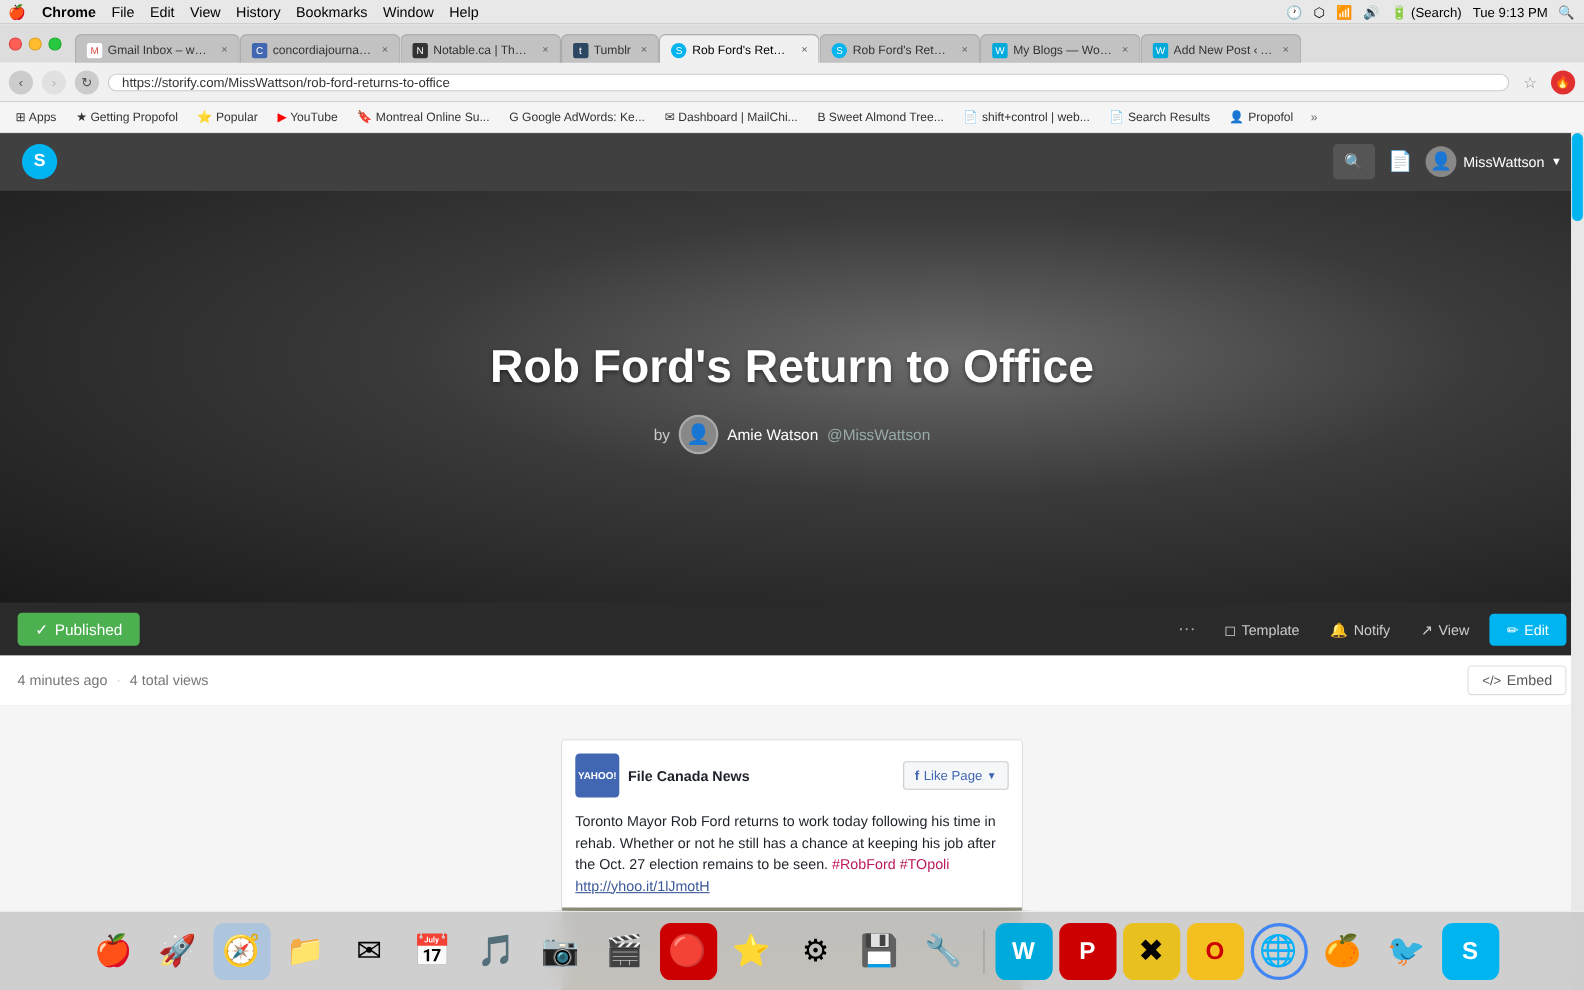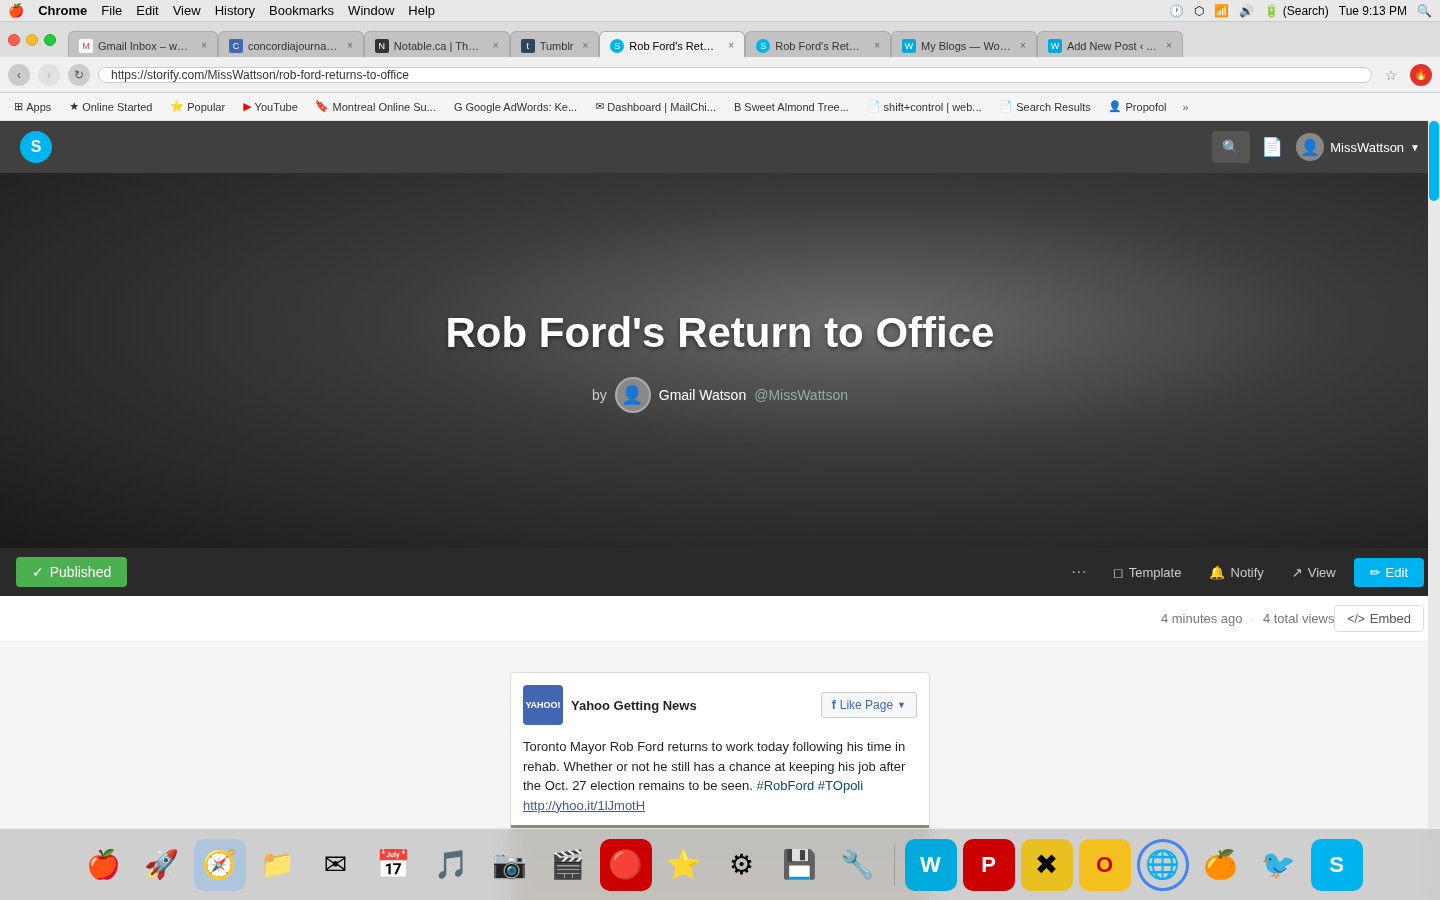--- a/index.html
+++ b/index.html
@@ -170,21 +170,21 @@
       display: flex; align-items: center; gap: 5px;
       background: #00b4f0; color: #fff; border: none;
       padding: 7px 16px; border-radius: 4px; font-size: 13px;
       cursor: pointer; font-weight: 500;
     }
 
     
     .stats-bar {
       width: 100%; height: 46px; background: #fff;
       display: flex; align-items: center; padding: 0 16px;
-      border-bottom: 1px solid #eee; justify-content: flex-end;
+      border-bottom: 1px solid #eee; justify-content: space-between;
     }
     .stats-left { display: flex; align-items: center; gap: 8px; font-size: 13px; color: #777; }
     .stats-dot { color: #ccc; }
     .embed-btn {
       display: flex; align-items: center; gap: 5px;
       background: none; border: 1px solid #ddd; color: #555;
       padding: 5px 12px; border-radius: 4px; font-size: 13px;
       cursor: pointer;
     }
 
@@ -212,21 +212,21 @@
     }
     .fb-source-name { font-weight: bold; font-size: 13px; color: #1d2129; }
     .fb-source-meta { font-size: 11px; color: #90949c; }
     .fb-like-btn {
       display: flex; align-items: center; gap: 4px;
       border: 1px solid #ccc; background: #f6f7f8;
       padding: 5px 10px; border-radius: 3px; font-size: 12px;
       cursor: pointer; color: #4267B2;
     }
     .fb-card-text { padding: 0 12px 10px 12px; color: #1d2129; line-height: 1.5; font-size: 13px; }
-    .fb-hashtag { color: #0c4a6e; }
+    .fb-hashtag { color: #be185d; }
     .fb-link { color: #3b5998; text-decoration: underline; }
     .fb-image-placeholder {
       width: 100%; height: 120px;
       background: linear-gradient(to bottom, #8a8a7a, #c8a06a);
       overflow: hidden;
     }
 
     
     .scrollbar-track {
       position: fixed; right: 0; top: 120px; bottom: 0;
@@ -348,21 +348,21 @@
   <button class="nav-btn" style="background:#e03030;font-size:11px;color:#fff;border-radius:50%;">🔥</button>
 </div>
 
 <div class="bookmarks-bar">
   <div class="bookmark-item">
     <span>⊞</span>
     <span>Apps</span>
   </div>
   <div class="bookmark-item">
     <span>★</span>
-    <span>Online Started</span>
+    <span>Getting Propofol</span>
   </div>
   <div class="bookmark-item">
     <span>⭐</span>
     <span>Popular</span>
   </div>
   <div class="bookmark-item">
     <span style="color:#ff0000;">▶</span>
     <span>YouTube</span>
   </div>
   <div class="bookmark-item">
@@ -419,21 +419,21 @@
 
 <div class="hero">
   <div class="hero-bg"></div>
   <div class="hero-content">
     <h1 class="hero-title">Rob Ford's Return to Office</h1>
     <div class="hero-author">
       <span>by</span>
       <div class="author-avatar">
         <span style="font-size:18px;">👤</span>
       </div>
-      <span class="author-name">Gmail Watson</span>
+      <span class="author-name">Amie Watson</span>
       <span class="author-handle">@MissWattson</span>
     </div>
   </div>
 </div>
 
 <div class="action-bar">
   <button class="published-btn">
     <span>✓</span>
     <span>Published</span>
   </button>
@@ -473,21 +473,21 @@
 
 <div class="content-area">
 
   <div class="fb-card">
     <div class="fb-card-header">
       <div class="fb-card-left">
         <div class="fb-logo">
           <span style="font-size:9px;">YAHOO!</span>
         </div>
         <div>
-          <div class="fb-source-name">Yahoo Getting News</div>
+          <div class="fb-source-name">File Canada News</div>
         </div>
       </div>
       <button class="fb-like-btn">
         <span style="color:#4267B2;font-weight:bold;">f</span>
         <span>Like Page</span>
         <span style="font-size:9px;">▼</span>
       </button>
     </div>
     <div class="fb-card-text">
       <span>Toronto Mayor Rob Ford returns to work today following his time in rehab. Whether or not he still has a chance at keeping his job after the Oct. 27 election remains to be seen.</span>

